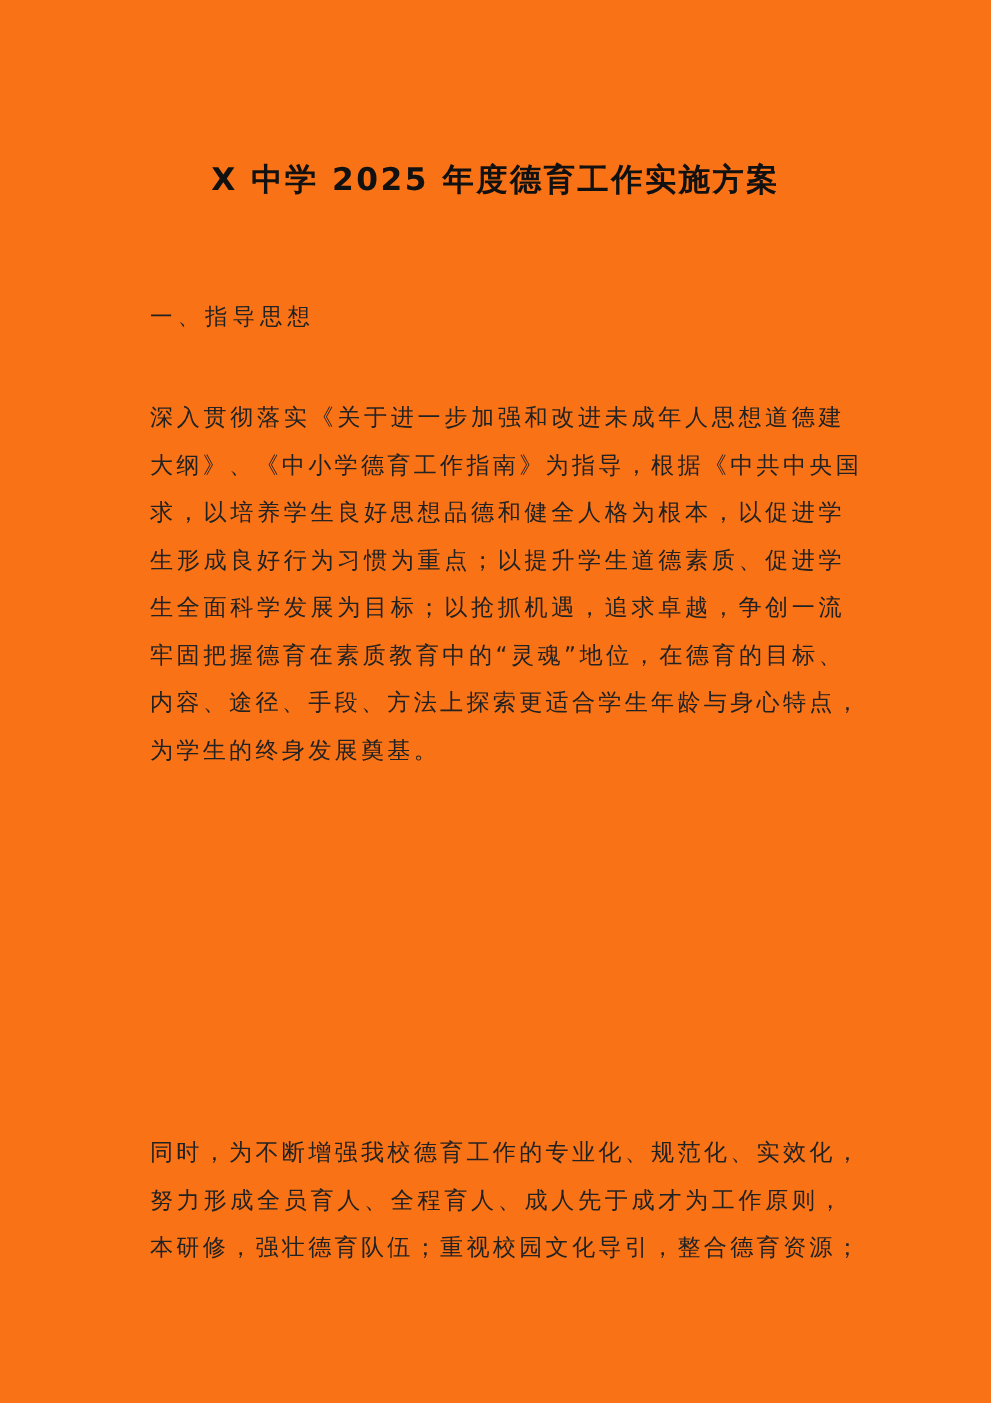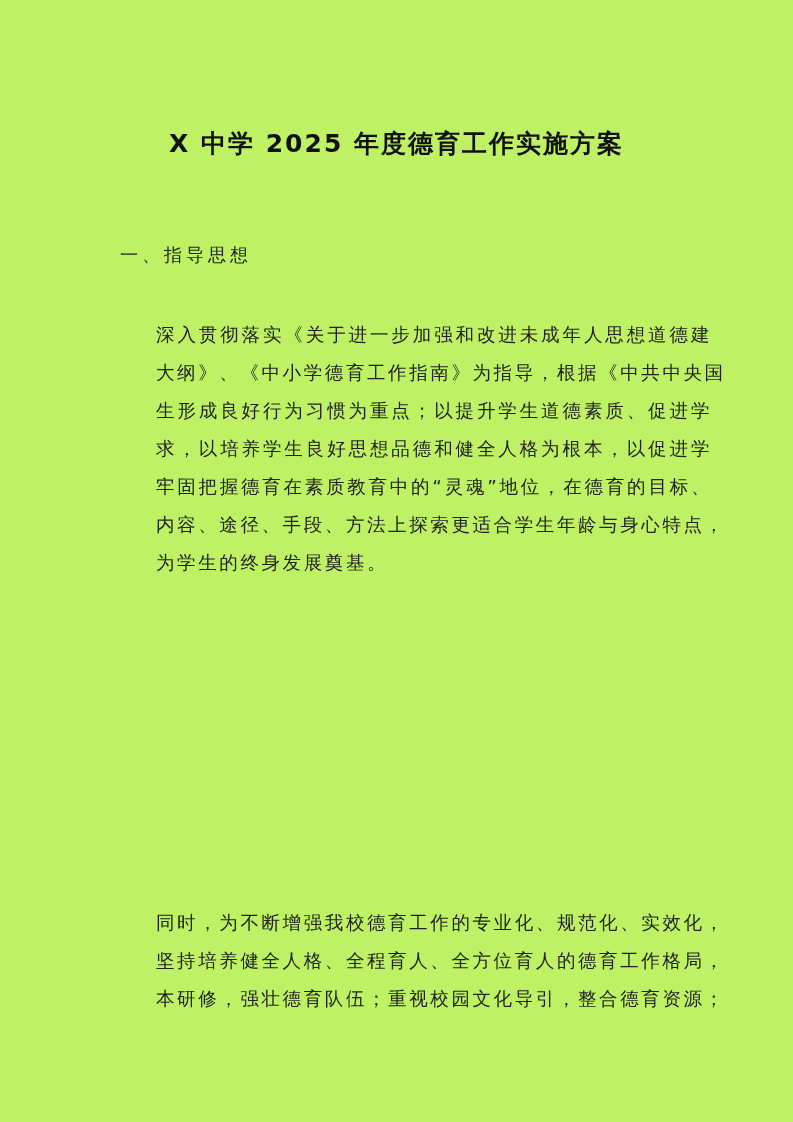--- a/index.html
+++ b/index.html
@@ -13,21 +13,21 @@
       position: relative;
       overflow: hidden;
       font-family: "DejaVu Sans", "Liberation Sans", sans-serif;
       color: #1a1a1a;
     }
     .page {
       position: absolute;
       left: 0; top: 0;
       width: 793px;
       height: 1122px;
-      background: #bef264;
+      background: #f97316;
     }
     .title {
       position: absolute;
       left: 0;
       top: 126px;
       width: 793px;
       text-align: center;
       font-size: 25px;
       font-weight: bold;
       letter-spacing: 2px;
@@ -35,26 +35,26 @@
       line-height: 36px;
     }
     .section-heading {
       position: absolute;
       left: 120px;
       top: 240px;
       font-size: 18px;
       letter-spacing: 4px;
       color: #222222;
       line-height: 30px;
+      font-family: Liberation Mono, monospace;
     }
     .para {
       position: absolute;
       left: 120px;
       width: 560px;
-      margin-left: 36px;
     }
     .line {
       display: block;
       height: 38px;
       line-height: 38px;
       font-size: 18.5px;
       letter-spacing: 2.6px;
       white-space: nowrap;
       color: #222222;
       text-align: justify;
@@ -72,26 +72,27 @@
 
 <div class="page">
 
   <div class="title">X 中学 2025 年度德育工作实施方案</div>
 
   <div class="section-heading">一、指导思想</div>
 
   <div class="para" id="para1">
     <span class="line">深入贯彻落实《关于进一步加强和改进未成年人思想道德建</span>
     <span class="line">大纲》、《中小学德育工作指南》为指导，根据《中共中央国</span>
+    <span class="line">求，以培养学生良好思想品德和健全人格为根本，以促进学</span>
     <span class="line">生形成良好行为习惯为重点；以提升学生道德素质、促进学</span>
-    <span class="line">求，以培养学生良好思想品德和健全人格为根本，以促进学</span>
+    <span class="line">生全面科学发展为目标；以抢抓机遇，追求卓越，争创一流</span>
     <span class="line">牢固把握德育在素质教育中的“灵魂”地位，在德育的目标、</span>
     <span class="line">内容、途径、手段、方法上探索更适合学生年龄与身心特点，</span>
     <span class="line last">为学生的终身发展奠基。</span>
   </div>
 
   <div class="para" id="para2">
     <span class="line">同时，为不断增强我校德育工作的专业化、规范化、实效化，</span>
-    <span class="line">坚持培养健全人格、全程育人、全方位育人的德育工作格局，</span>
+    <span class="line">努力形成全员育人、全程育人、成人先于成才为工作原则，</span>
     <span class="line">本研修，强壮德育队伍；重视校园文化导引，整合德育资源；</span>
   </div>
 
 </div>
 
 </body></html>

